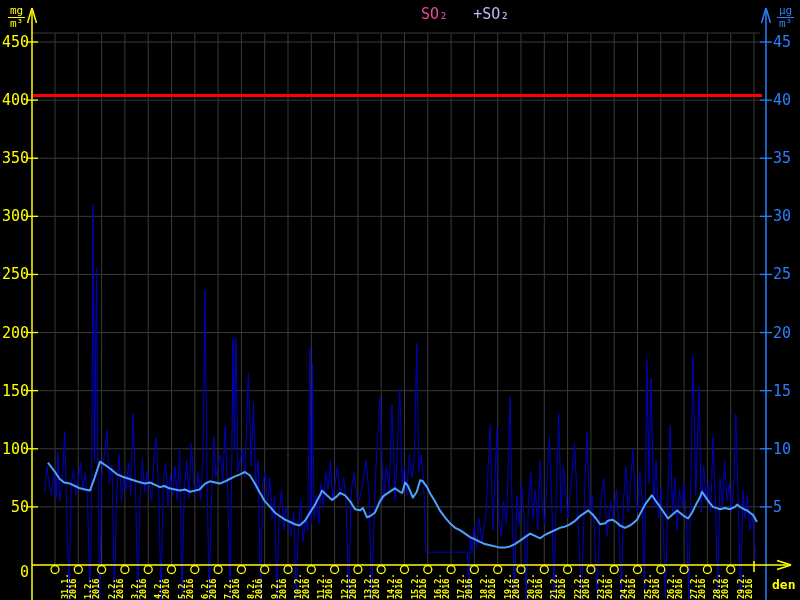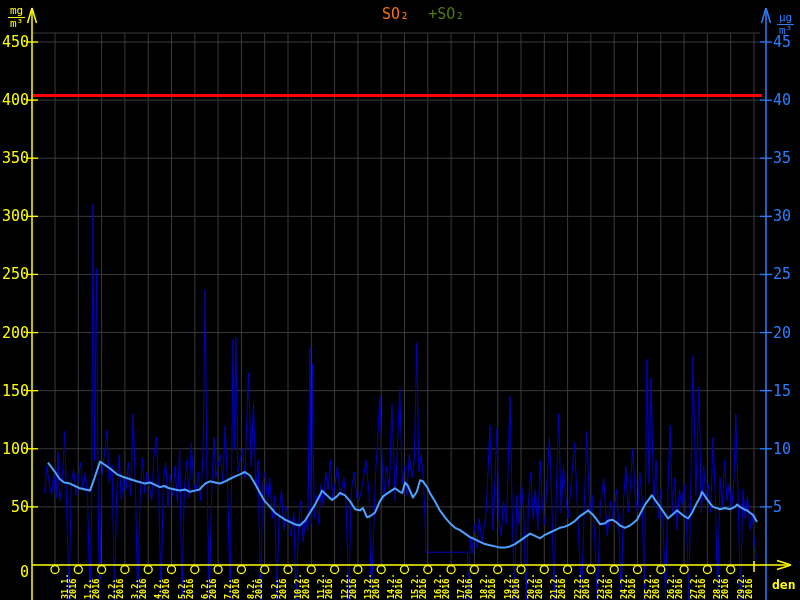--- a/index.html
+++ b/index.html
@@ -1,24 +1,24 @@
 <!DOCTYPE html>
 <html><head>
 <meta charset="utf-8">
 <style>
   html,body{margin:0;padding:0;background:#000;}
   #screen{position:relative;width:800px;height:600px;background:#000;overflow:hidden;
           font-family:"DejaVu Sans Mono",monospace;}
   #chart-title{position:absolute;left:382px;top:5px;font-size:15px;letter-spacing:0;white-space:nowrap;}
-  #chart-title .t1{color:#f97316;}
-  #chart-title .t2{color:#4d7c0f;margin-left:10px;}
+  #chart-title .t1{color:#ec4899;margin-left:39px;}
+  #chart-title .t2{color:#c4b5fd;margin-left:16px;}
   .unit{position:absolute;font-size:11px;line-height:12px;text-align:center;}
   .unit .u-top{border-bottom:1px solid currentColor;padding:0 2px;text-align:center;}
   #unit-left{left:8px;top:5px;color:#ffff00;}
-  #unit-right{left:777px;top:12px;color:#2a7fff;}
+  #unit-right{left:777px;top:5px;color:#2a7fff;}
   #den-label{position:absolute;left:772px;top:577px;color:#ffff00;font-size:13px;font-weight:bold;}
   svg{position:absolute;left:0;top:0;}
 </style>
 </head>
 <body>
 
 <div id="screen">
 
   <div id="chart-title">
     <span class="t1">SO₂</span>

